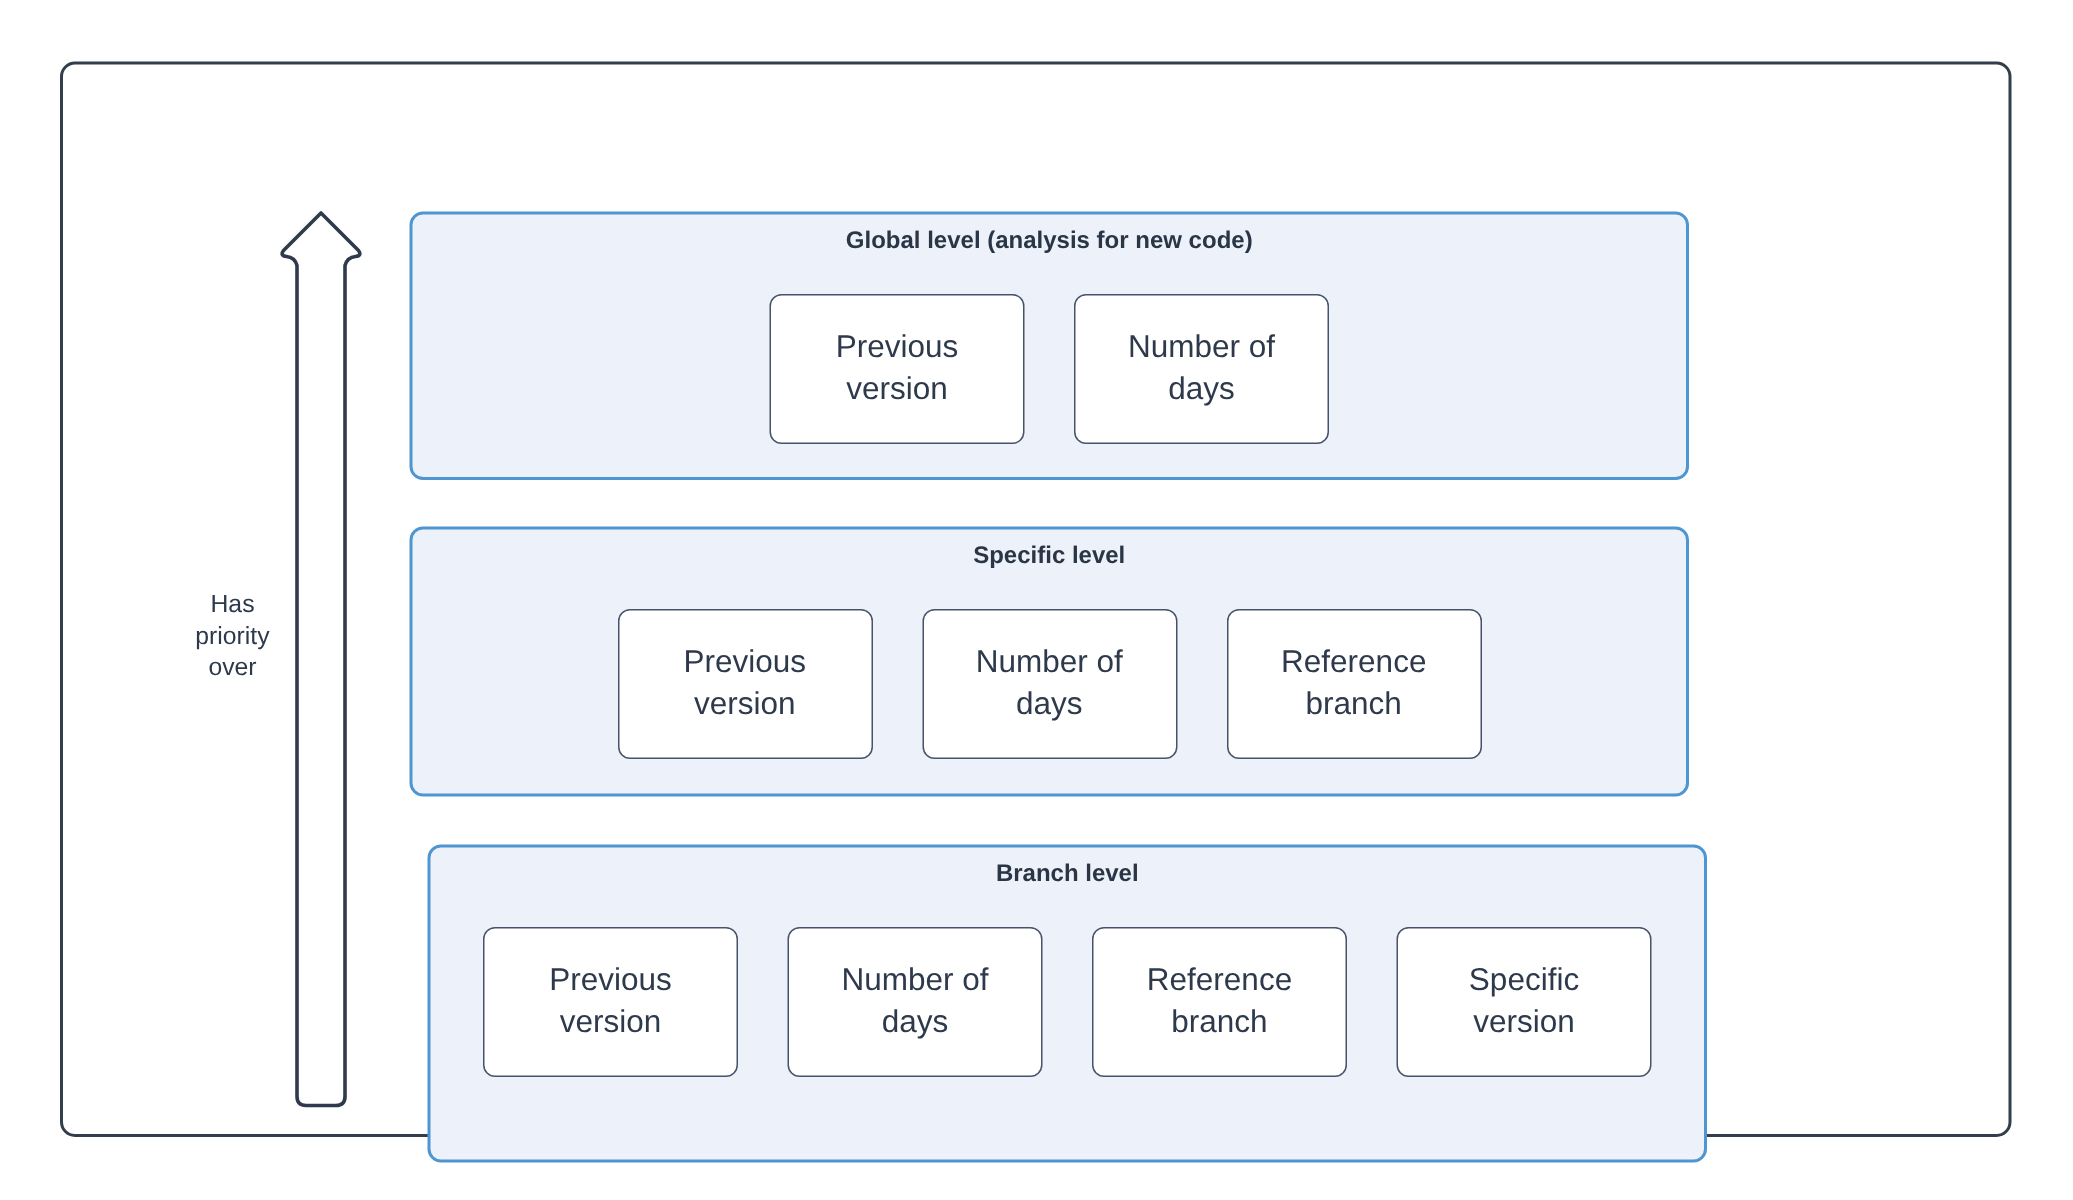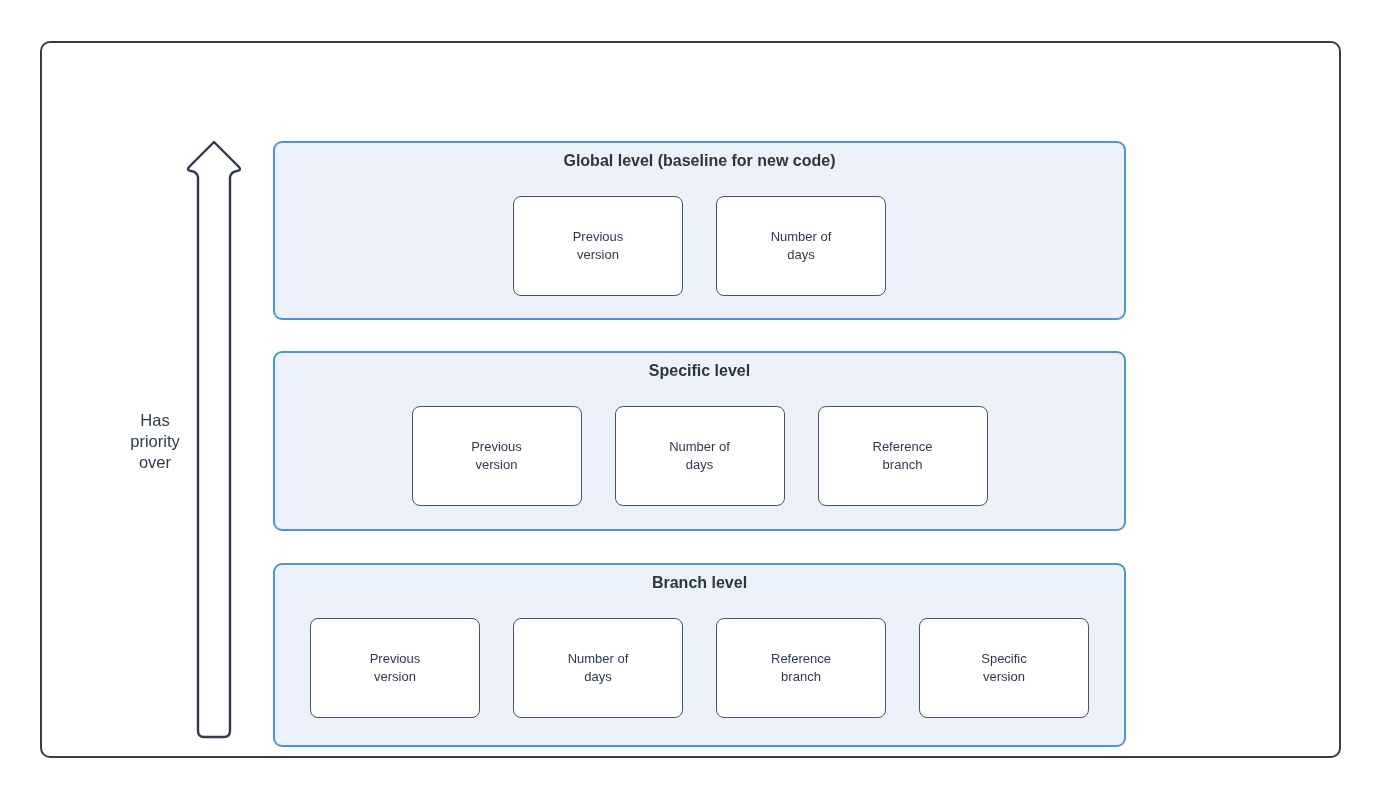--- a/index.html
+++ b/index.html
@@ -31,42 +31,42 @@
     border-radius: 10px;
     background: #ffffff;
   }
   .arrow-svg{
     position: absolute;
     left: 143px; top: 95px;
     width: 58px; height: 606px;
   }
   .arrow-label{
     position: absolute;
-    left: 58px; top: 367px;
+    left: 58px; top: 350px;
     width: 110px;
     text-align: center;
     font-size: 16.5px;
     line-height: 1.28;
     white-space: pre-line;
     color: var(--ink);
   }
   .level{
     position: absolute;
     left: 231px;
     width: 853px;
     background: var(--level-fill);
     border: 2.5px solid var(--accent);
     border-radius: 9px;
     display: flex;
     flex-direction: column;
     align-items: center;
   }
   .level-global{ top: 98px;  height: 179px; }
   .level-project{ top: 308px; height: 180px; }
-  .level-branch{ top: 520px; height: 184px; }
+  .level-branch{ top: 520px; height: 212px; margin-left: 12px; }
   .level-title{
     margin-top: 9px;
     font-size: 16px;
     font-weight: 700;
     color: #2a3546;
     text-align: center;
   }
   .level-row{
     margin-top: 26px;
     display: flex;
@@ -76,21 +76,21 @@
   .param-box{
     width: 170px;
     height: 100px;
     background: var(--box-fill);
     border: 1.5px solid var(--box-border);
     border-radius: 8px;
     display: flex;
     align-items: center;
     justify-content: center;
     text-align: center;
-    font-size: 13px;
+    font-size: 21px;
     line-height: 1.35;
     color: var(--ink);
     white-space: pre-line;
   }
 </style>
 </head>
 <body>
 
 <div class="canvas">
   <div class="frame">
@@ -109,21 +109,21 @@
                Q 1.5 32.5 4 29
                Z" fill="#ffffff" stroke="#2f3a4c" stroke-width="2.4" stroke-linejoin="round"></path>
     </svg>
 
     <div class="arrow-label">Has
 priority
 over</div>
 
     <div id="levels">
         <section class="level level-global">
-          <h3 class="level-title">Global level (baseline for new code)</h3>
+          <h3 class="level-title">Global level (analysis for new code)</h3>
           <div class="level-row">
             <div class="param-box">Previous
 version</div>
             <div class="param-box">Number of
 days</div>
           </div>
         </section>
         <section class="level level-project">
           <h3 class="level-title">Specific level</h3>
           <div class="level-row">

